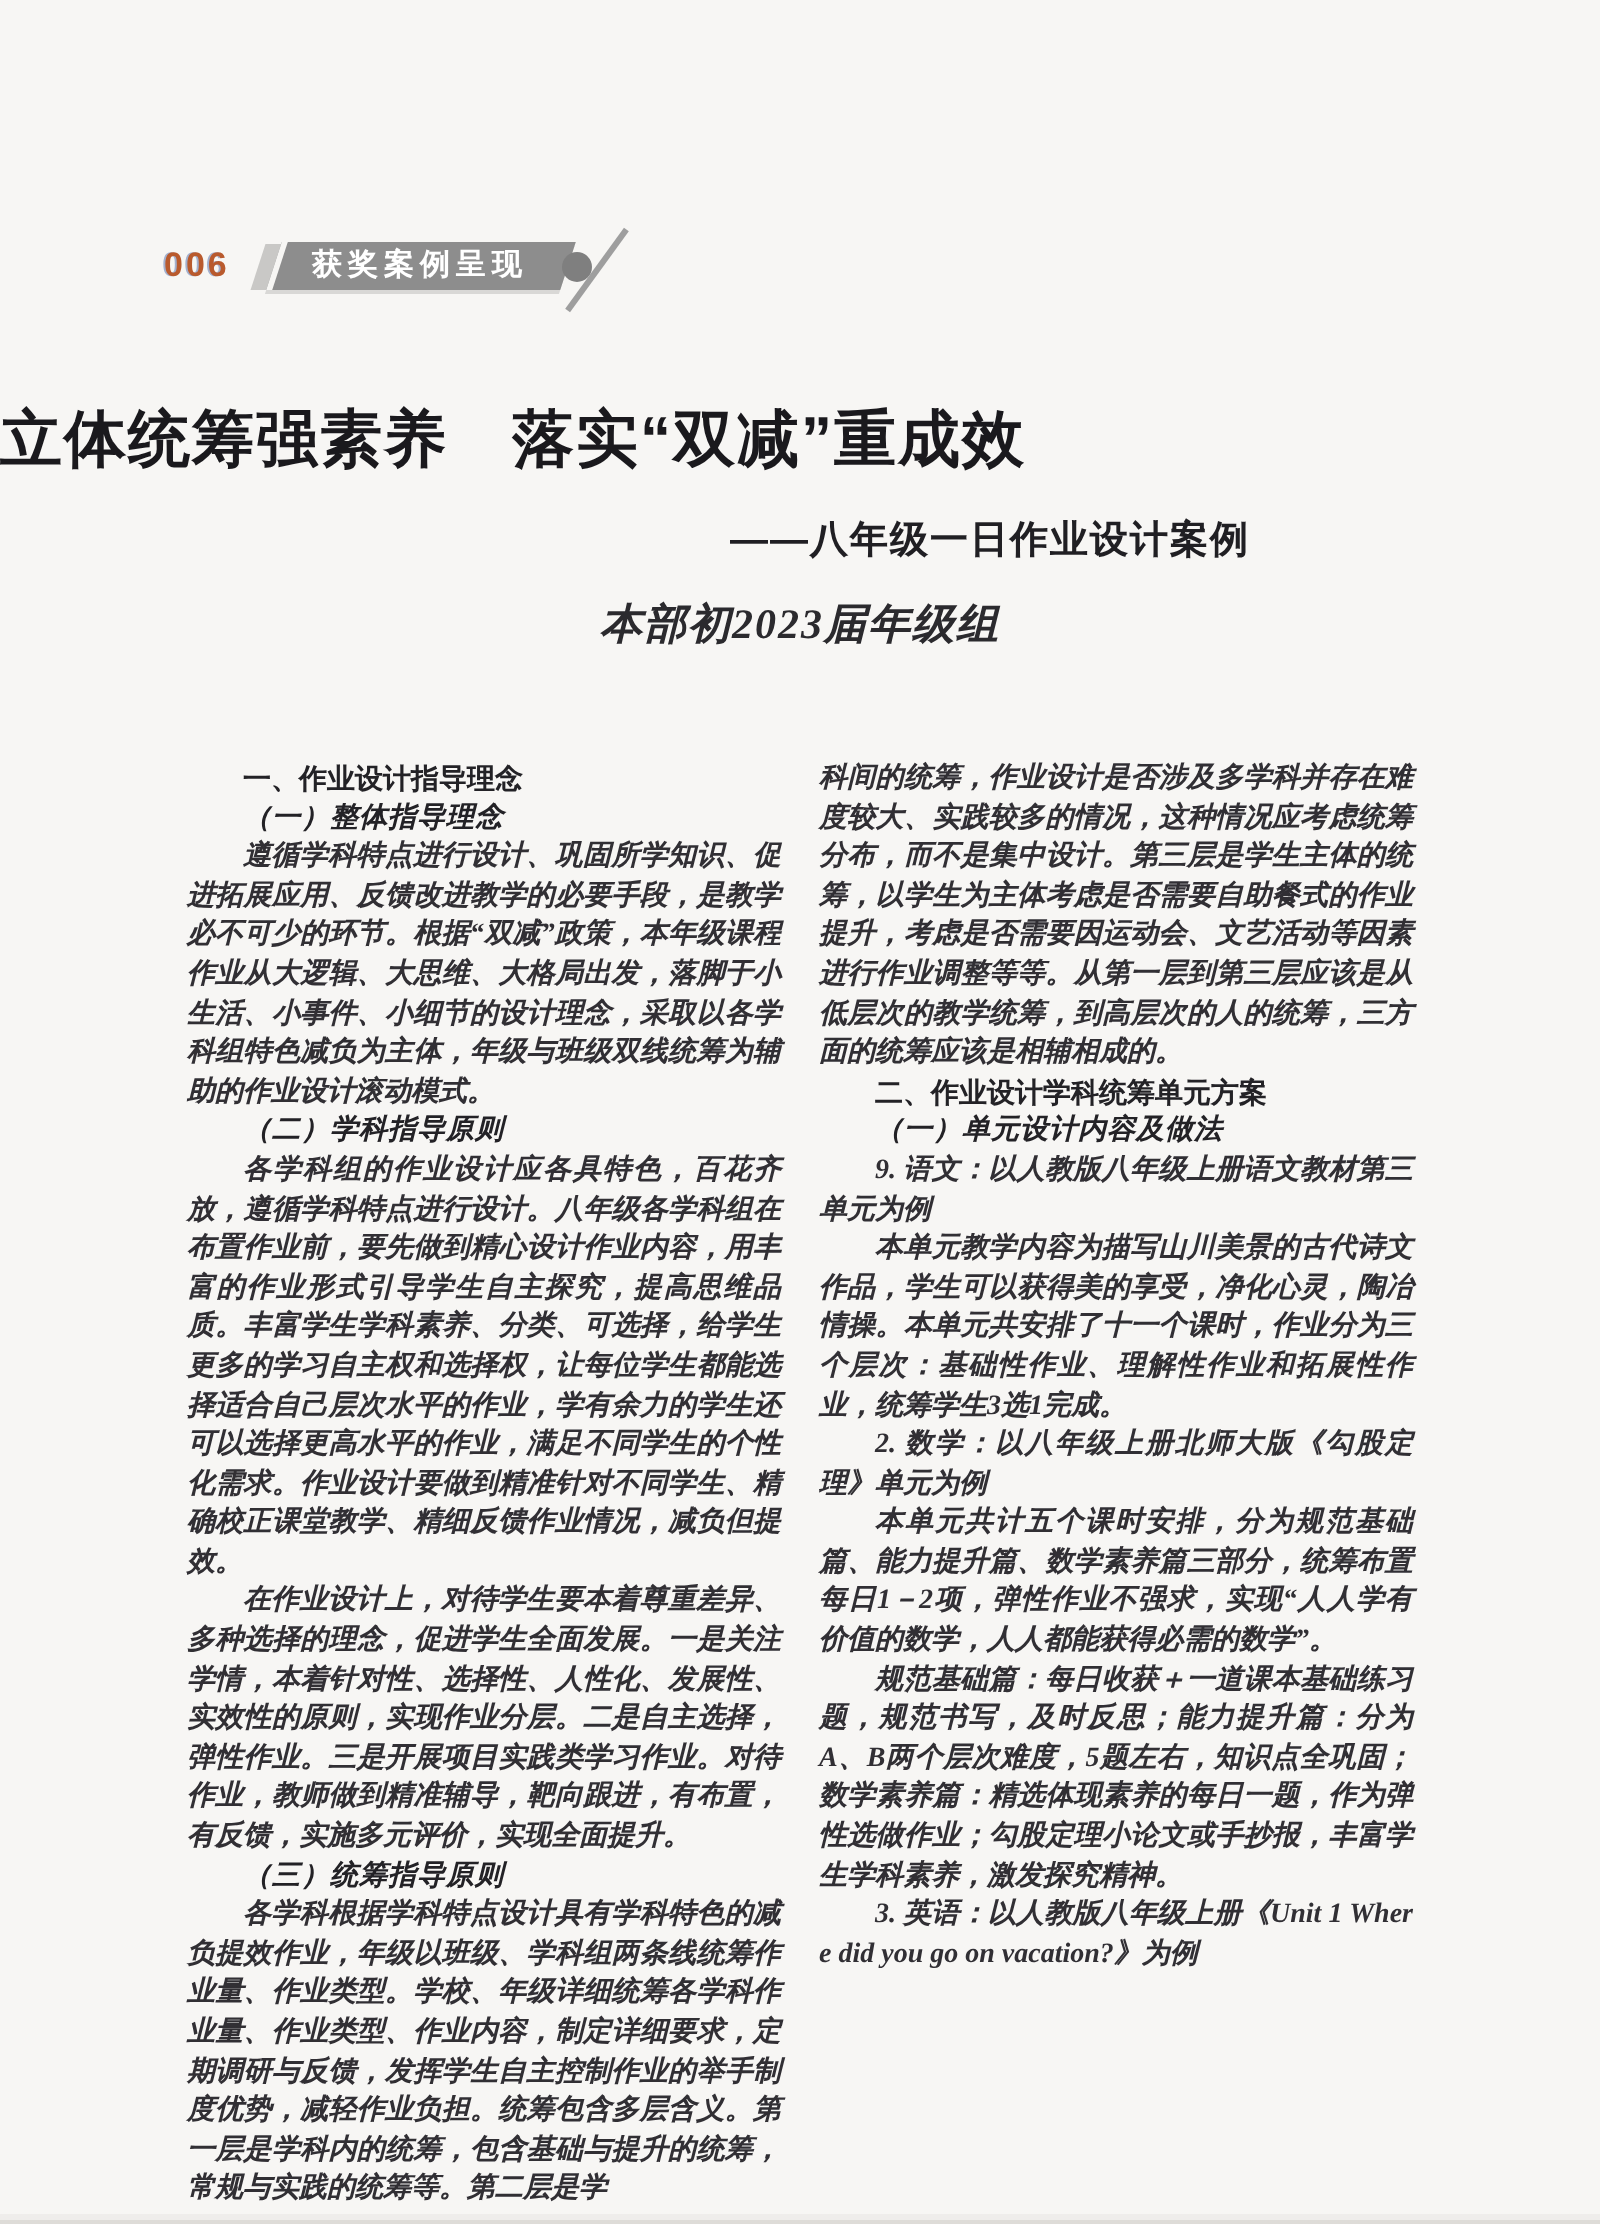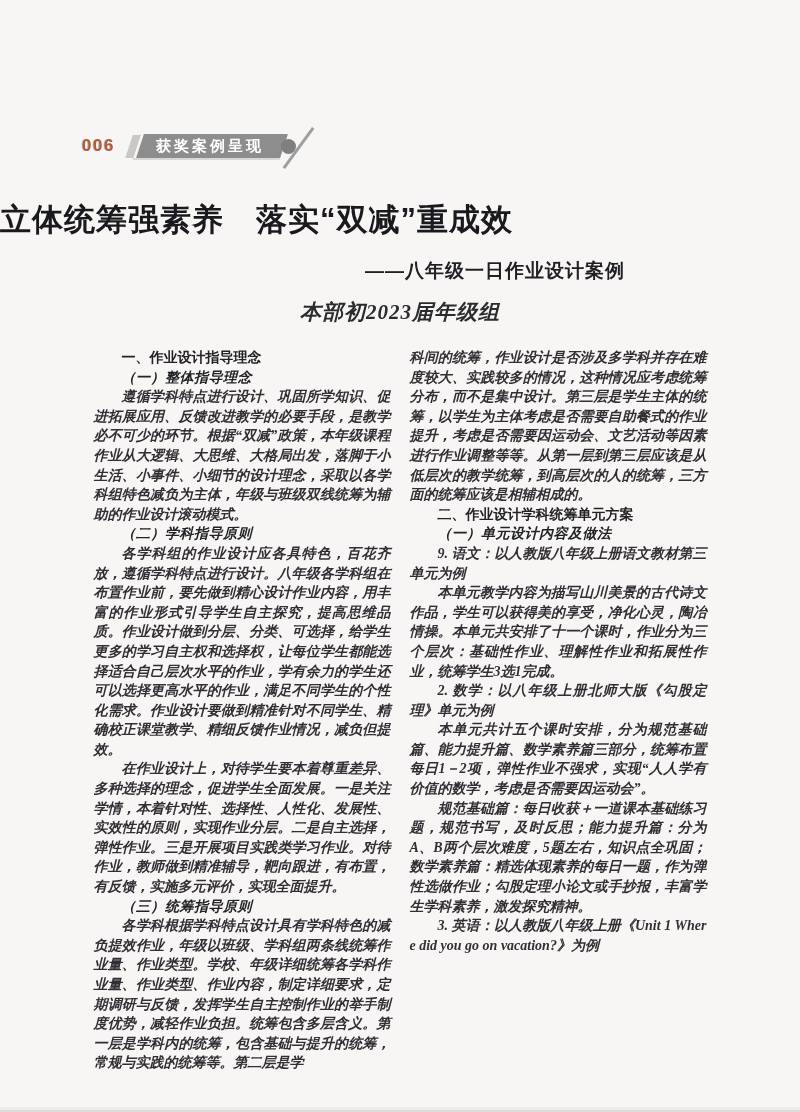--- a/index.html
+++ b/index.html
@@ -28,21 +28,21 @@
     background:var(--paper);
     padding-top:201px;
   }
   .page::after{
     content:"";position:absolute;left:0;right:0;bottom:0;height:3px;
     background:#efedeb;border-bottom:2px solid var(--page-edge);
   }
 
   
   .page-header{
-    position:absolute;top:134px;left:82px;
+    position:absolute;top:121px;left:82px;
     display:flex;align-items:center;
   }
   .page-number{
     font-family:"Liberation Sans",sans-serif;
     font-weight:bold;font-size:17px;letter-spacing:1.5px;
     color:var(--page-number-color);
     text-shadow:-1px 0 0 rgba(60,90,160,.45);
   }
   .badge-wrap{position:relative;margin-left:14px;height:24px;display:flex;align-items:center;}
   .badge-stripe{
@@ -96,21 +96,21 @@
     font-family:"Liberation Serif",serif;font-style:italic;
     font-size:21px;line-height:18px;font-weight:bold;color:#2b2a2e;
     letter-spacing:1px;
   }
 
   
   .columns{
     width:613px;margin:27px auto 0;
     display:flex;gap:19px;align-items:flex-start;
   }
-  .col{flex:0 0 297px;width:297px;}
+  .col{flex:0 0 297px;width:297px;margin-top:32px;}
   .blk-p,.blk-h1,.blk-h2{
     margin:0;font-size:14px;line-height:19.6px;
     text-align:justify;word-break:break-all;
     text-indent:2em;color:var(--body-text);
   }
   .blk-p{font-family:"Liberation Serif",serif;font-weight:600;font-style:italic;}
   .blk-p.noindent{text-indent:0;}
   .blk-h1{font-family:"Liberation Sans",sans-serif;font-weight:bold;color:#232226;}
   .blk-h2{font-family:"Liberation Serif",serif;font-style:italic;font-weight:bold;color:#232226;letter-spacing:.5px;}
 </style>
@@ -134,31 +134,31 @@
   <h1 class="doc-title">立体统筹强素养　落实“双减”重成效</h1>
   <p class="doc-subtitle">——八年级一日作业设计案例</p>
   <p class="doc-author">本部初2023届年级组</p>
 
   <main class="columns">
     <section class="col">
         <h2 class="blk-h1">一、作业设计指导理念</h2>
         <h2 class="blk-h2">（一）整体指导理念</h2>
         <p class="blk-p">遵循学科特点进行设计、巩固所学知识、促进拓展应用、反馈改进教学的必要手段，是教学必不可少的环节。根据“双减”政策，本年级课程作业从大逻辑、大思维、大格局出发，落脚于小生活、小事件、小细节的设计理念，采取以各学科组特色减负为主体，年级与班级双线统筹为辅助的作业设计滚动模式。</p>
         <h2 class="blk-h2">（二）学科指导原则</h2>
-        <p class="blk-p">各学科组的作业设计应各具特色，百花齐放，遵循学科特点进行设计。八年级各学科组在布置作业前，要先做到精心设计作业内容，用丰富的作业形式引导学生自主探究，提高思维品质。作业设计做到分层、分类、可选择，给学生更多的学习自主权和选择权，让每位学生都能选择适合自己层次水平的作业，学有余力的学生还可以选择更高水平的作业，满足不同学生的个性化需求。作业设计要做到精准针对不同学生、精确校正课堂教学、精细反馈作业情况，减负但提效。</p>
+        <p class="blk-p">各学科组的作业设计应各具特色，百花齐放，遵循学科特点进行设计。八年级各学科组在布置作业前，要先做到精心设计作业内容，用丰富的作业形式引导学生自主探究，提高思维品质。丰富学生学科素养、分类、可选择，给学生更多的学习自主权和选择权，让每位学生都能选择适合自己层次水平的作业，学有余力的学生还可以选择更高水平的作业，满足不同学生的个性化需求。作业设计要做到精准针对不同学生、精确校正课堂教学、精细反馈作业情况，减负但提效。</p>
         <p class="blk-p">在作业设计上，对待学生要本着尊重差异、多种选择的理念，促进学生全面发展。一是关注学情，本着针对性、选择性、人性化、发展性、实效性的原则，实现作业分层。二是自主选择，弹性作业。三是开展项目实践类学习作业。对待作业，教师做到精准辅导，靶向跟进，有布置，有反馈，实施多元评价，实现全面提升。</p>
         <h2 class="blk-h2">（三）统筹指导原则</h2>
         <p class="blk-p">各学科根据学科特点设计具有学科特色的减负提效作业，年级以班级、学科组两条线统筹作业量、作业类型。学校、年级详细统筹各学科作业量、作业类型、作业内容，制定详细要求，定期调研与反馈，发挥学生自主控制作业的举手制度优势，减轻作业负担。统筹包含多层含义。第一层是学科内的统筹，包含基础与提升的统筹，常规与实践的统筹等。第二层是学</p>
       </section>
     <section class="col">
         <p class="blk-p noindent">科间的统筹，作业设计是否涉及多学科并存在难度较大、实践较多的情况，这种情况应考虑统筹分布，而不是集中设计。第三层是学生主体的统筹，以学生为主体考虑是否需要自助餐式的作业提升，考虑是否需要因运动会、文艺活动等因素进行作业调整等等。从第一层到第三层应该是从低层次的教学统筹，到高层次的人的统筹，三方面的统筹应该是相辅相成的。</p>
         <h2 class="blk-h1">二、作业设计学科统筹单元方案</h2>
         <h2 class="blk-h2">（一）单元设计内容及做法</h2>
         <p class="blk-p">9. 语文：以人教版八年级上册语文教材第三单元为例</p>
         <p class="blk-p">本单元教学内容为描写山川美景的古代诗文作品，学生可以获得美的享受，净化心灵，陶冶情操。本单元共安排了十一个课时，作业分为三个层次：基础性作业、理解性作业和拓展性作业，统筹学生3选1完成。</p>
         <p class="blk-p">2. 数学：以八年级上册北师大版《勾股定理》单元为例</p>
-        <p class="blk-p">本单元共计五个课时安排，分为规范基础篇、能力提升篇、数学素养篇三部分，统筹布置每日1－2项，弹性作业不强求，实现“人人学有价值的数学，考虑是否需要因运动会”。</p>
+        <p class="blk-p">本单元共计五个课时安排，分为规范基础篇、能力提升篇、数学素养篇三部分，统筹布置每日1－2项，弹性作业不强求，实现“人人学有价值的数学，人人都能获得必需的数学”。</p>
         <p class="blk-p">规范基础篇：每日收获＋一道课本基础练习题，规范书写，及时反思；能力提升篇：分为A、B两个层次难度，5题左右，知识点全巩固；数学素养篇：精选体现素养的每日一题，作为弹性选做作业；勾股定理小论文或手抄报，丰富学生学科素养，激发探究精神。</p>
         <p class="blk-p">3. 英语：以人教版八年级上册《Unit 1 Where did you go on vacation?》为例</p>
       </section>
   </main>
 
 </div>
 
 </body></html>

